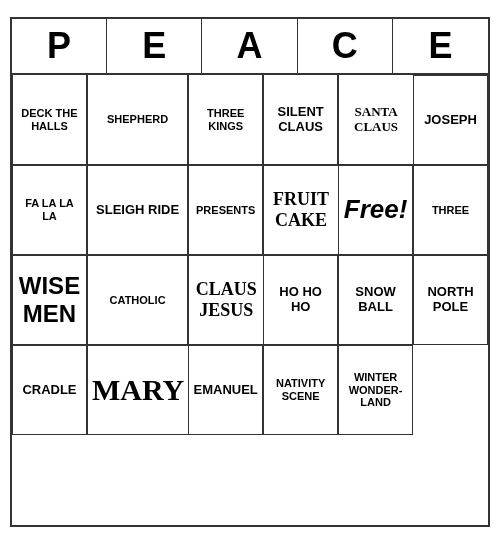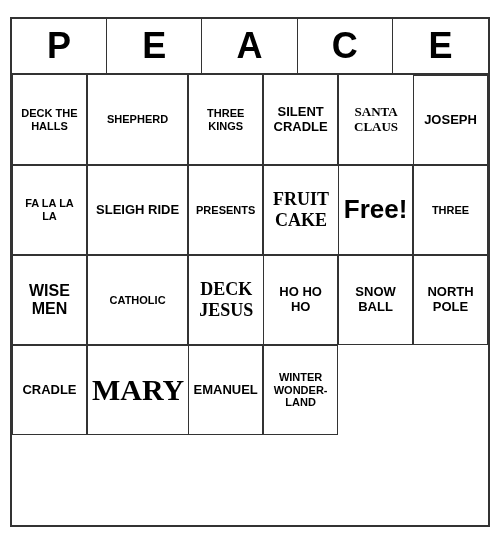--- a/index.html
+++ b/index.html
@@ -46,55 +46,57 @@
       font-family: Arial, sans-serif;
       font-weight: bold;
       line-height: 1.15;
     }
     .bingo-cell:nth-child(5n) { border-right: none; font-family: Liberation Serif, serif; }
     .bingo-cell:nth-child(-n+5) { border-top: none; }
 
     .size-small { font-size: 11px; }
     .size-medium { font-size: 13px; }
     .size-large { font-size: 18px; }
-    .size-xlarge { font-size: 16px; }
+    .size-xlarge { font-size: 24px; }
     .size-xxlarge { font-size: 30px; }
 
     .free-cell {
       font-size: 26px;
+      font-style: italic;
     }
   </style>
 </head>
 <body>
 
 <div class="bingo-card">
   <div class="header-row">
   <div class="header-cell">P</div>
       <div class="header-cell">E</div>
       <div class="header-cell">A</div>
       <div class="header-cell">C</div>
       <div class="header-cell">E</div>
     </div>
   <div class="bingo-grid">
   <div class="bingo-cell size-small">DECK THE HALLS</div>
       <div class="bingo-cell size-small">SHEPHERD</div>
       <div class="bingo-cell size-small">THREE KINGS</div>
-      <div class="bingo-cell size-medium">SILENT CRADLE</div>
+      <div class="bingo-cell size-medium">SILENT CLAUS</div>
       <div class="bingo-cell size-medium">SANTA CLAUS</div>
       <div class="bingo-cell size-medium">JOSEPH</div>
       <div class="bingo-cell size-small">FA LA LA LA</div>
       <div class="bingo-cell size-medium">SLEIGH RIDE</div>
       <div class="bingo-cell size-small">PRESENTS</div>
       <div class="bingo-cell size-large">FRUIT CAKE</div>
       <div class="bingo-cell free-cell">Free!</div>
       <div class="bingo-cell size-small">THREE</div>
       <div class="bingo-cell size-xlarge">WISE MEN</div>
       <div class="bingo-cell size-small">CATHOLIC</div>
-      <div class="bingo-cell size-large">DECK JESUS</div>
+      <div class="bingo-cell size-large">CLAUS JESUS</div>
       <div class="bingo-cell size-medium">HO HO HO</div>
       <div class="bingo-cell size-medium">SNOW BALL</div>
       <div class="bingo-cell size-medium">NORTH POLE</div>
       <div class="bingo-cell size-medium">CRADLE</div>
       <div class="bingo-cell size-xxlarge">MARY</div>
       <div class="bingo-cell size-medium">EMANUEL</div>
+      <div class="bingo-cell size-small">NATIVITY SCENE</div>
       <div class="bingo-cell size-small">WINTER WONDER- LAND</div>
     </div>
 </div>
 
 </body></html>

